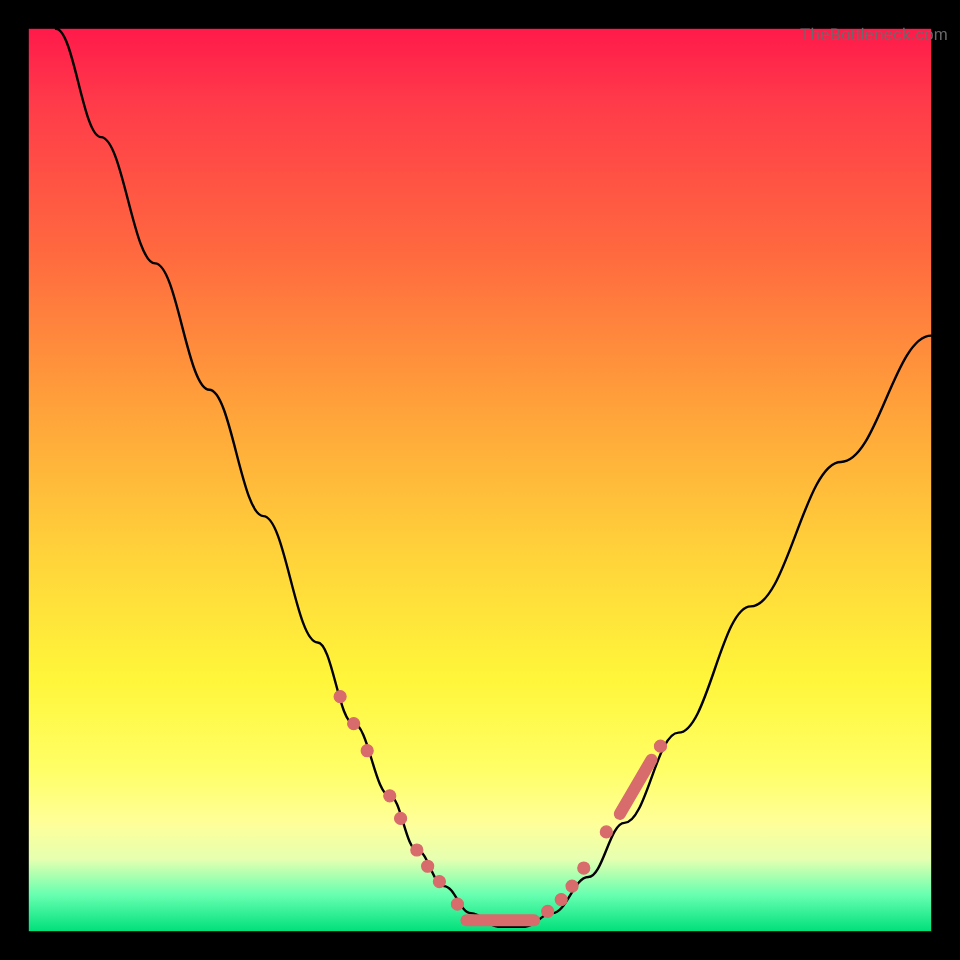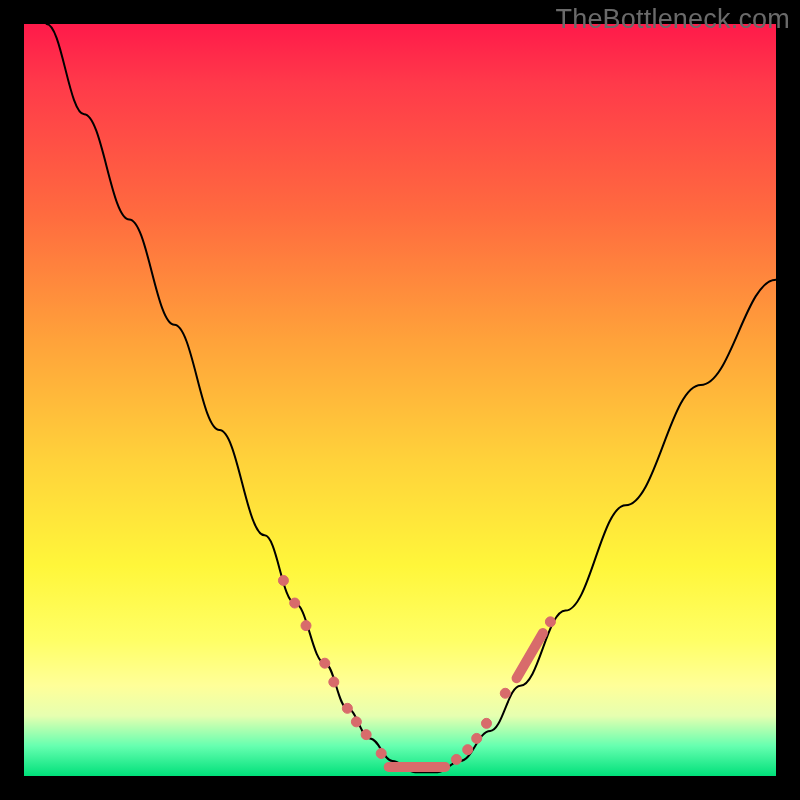--- a/index.html
+++ b/index.html
@@ -27,24 +27,24 @@
       #fff63a 72%,
       #ffff66 82%,
       #ffff99 88%,
       #e6ffb0 92%,
       #66ffb0 96%,
       #00e07a 100%
     );
   }
   .watermark {
     position: absolute;
-    top: 4px;
+    top: 20px;
     right: 10px;
     color: #6a6a6a;
-    font-size: 27px;
+    font-size: 14px;
     font-weight: 500;
     letter-spacing: 0.2px;
     pointer-events: none;
     user-select: none;
   }
   svg.plot {
     position: absolute;
     left: 0;
     top: 0;
     width: 752px;

